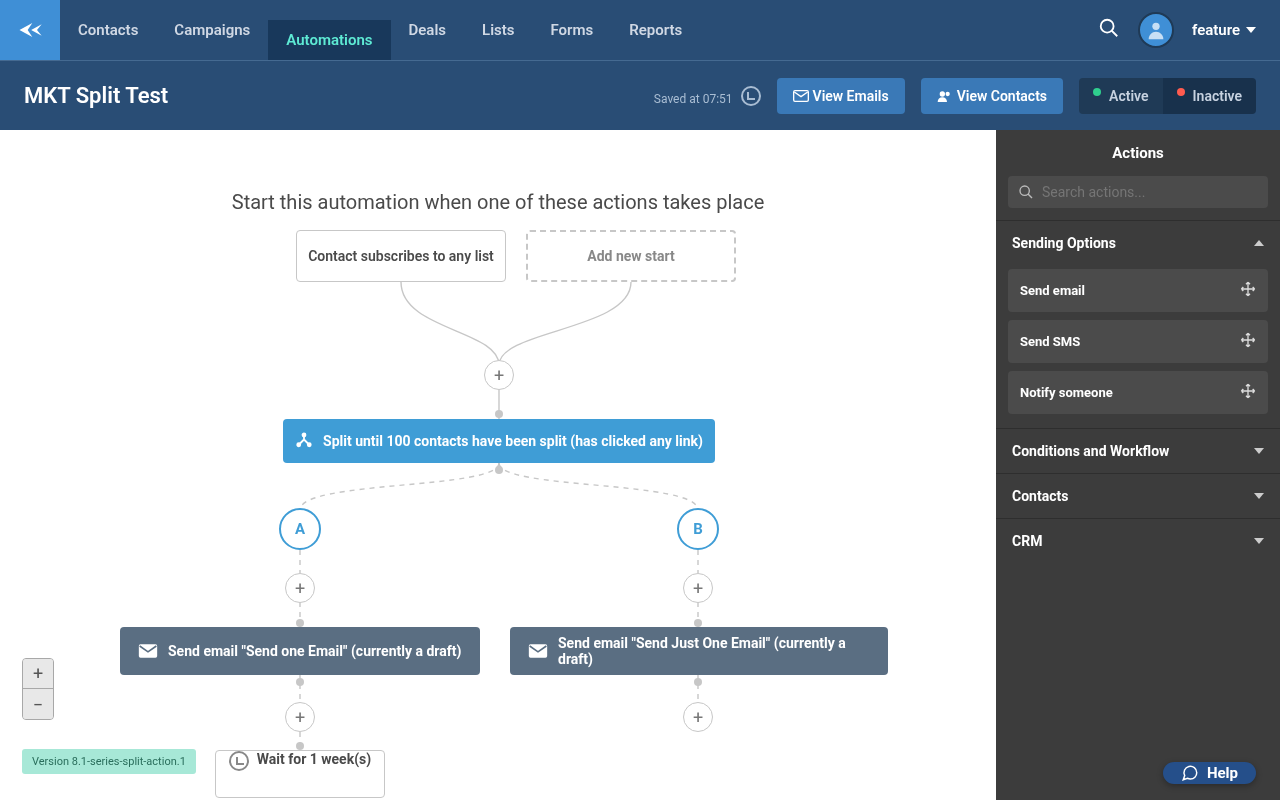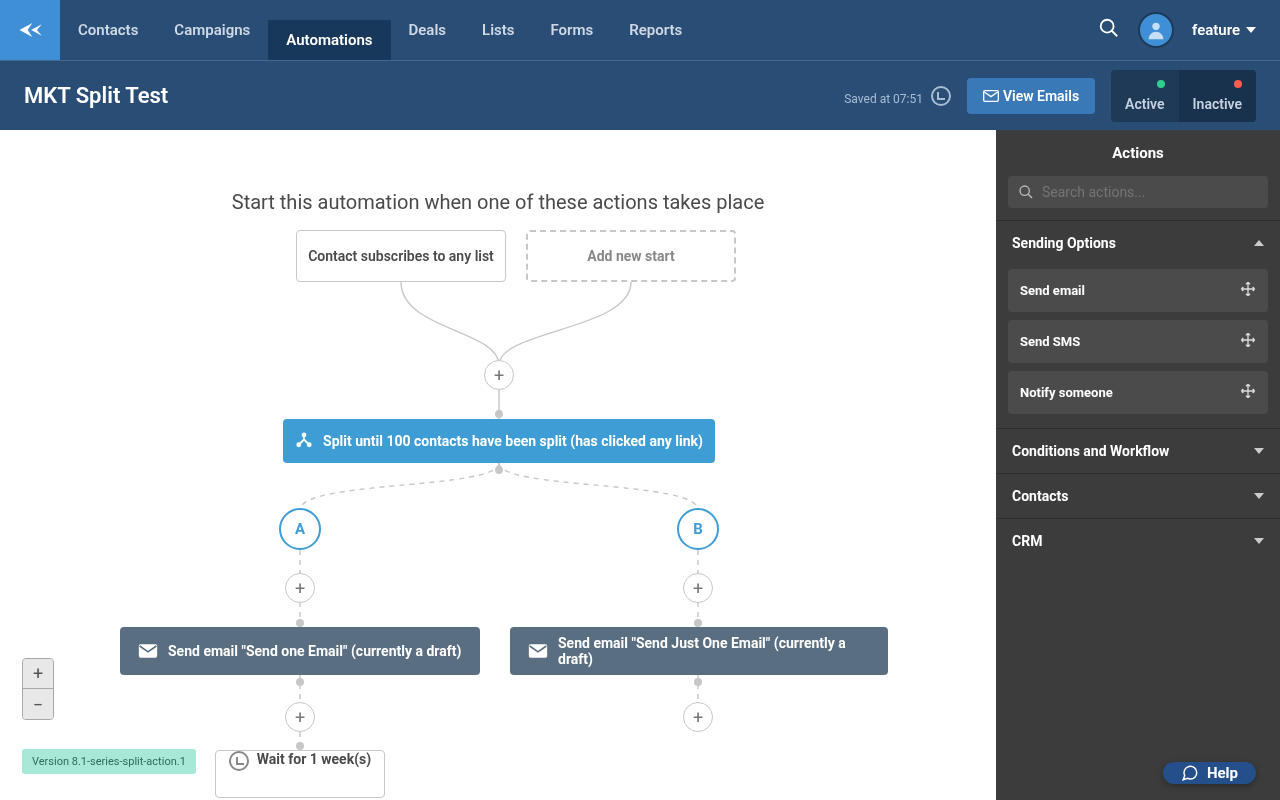--- a/index.html
+++ b/index.html
@@ -4,40 +4,40 @@
 <style>
   *{box-sizing:border-box;margin:0;padding:0;font-family:-apple-system,BlinkMacSystemFont,"Segoe UI",Roboto,Helvetica,Arial,sans-serif;}
   body{background:#f5f5f5;width:1280px;height:800px;overflow:hidden;}
 
   
   .topnav{background:#294d75;height:60px;display:flex;align-items:stretch;color:#fff;}
   .logo{width:60px;background:#3f8fd6;display:flex;align-items:center;justify-content:center;}
   .logo svg{width:28px;height:28px;fill:#fff;}
   .nav-items{display:flex;align-items:stretch;}
   .nav-item{display:flex;align-items:center;padding:0 18px;font-size:15px;font-weight:600;color:#d0d8e4;cursor:pointer;}
-  .nav-item.active{background:#18385b;color:#ffffff;margin-top:20px;}
+  .nav-item.active{background:#18385b;color:#5eead4;margin-top:20px;}
   .nav-spacer{flex:1;}
   .nav-right{display:flex;align-items:center;gap:18px;padding-right:24px;}
   .search-icon svg{width:22px;height:22px;stroke:#fff;fill:none;stroke-width:2;}
   .avatar{width:36px;height:36px;border-radius:50%;background:#3f8fd6;display:flex;align-items:center;justify-content:center;border:2px solid #1f3a56;}
   .avatar svg{width:22px;height:22px;fill:#c7dff5;}
   .user-menu{display:flex;align-items:center;gap:6px;font-size:15px;font-weight:600;cursor:pointer;}
   .caret-down{width:0;height:0;border-left:5px solid transparent;border-right:5px solid transparent;border-top:6px solid #fff;}
 
   
   .subheader{background:#294d75;height:70px;display:flex;align-items:center;padding:0 24px;gap:16px;color:#fff;border-top:1px solid #456a91;}
   .page-title{font-size:22px;font-weight:600;flex:0 0 auto;}
   .sub-spacer{flex:1;}
   .saved{font-size:12px;color:#a9bdd3;display:flex;align-items:flex-end;gap:8px;}
   .history-icon{width:20px;height:20px;border:2px solid #a9bdd3;border-radius:50%;position:relative;display:inline-block;}
   .history-icon::after{content:"";position:absolute;width:6px;height:6px;border-left:2px solid #a9bdd3;border-bottom:2px solid #a9bdd3;left:4px;top:4px;}
   .btn{display:flex;align-items:center;gap:4px;padding:10px 16px;border-radius:4px;font-size:14px;font-weight:600;cursor:pointer;border:none;color:#fff;}
   .btn-primary{background:#3a79b7;}
   .status-group{display:flex;border-radius:4px;overflow:hidden;}
-  .btn-status{padding:10px 14px;font-size:14px;font-weight:600;display:flex;align-items:flex-end;gap:8px;cursor:pointer;border:none;color:#c7d2e0;flex-direction:column;}
+  .btn-status{padding:10px 14px;font-size:14px;font-weight:600;display:flex;align-items:flex-start;gap:8px;cursor:pointer;border:none;color:#c7d2e0;}
   .btn-active{background:#1f3a56;}
   .btn-inactive{background:#18314c;}
   .dot{width:8px;height:8px;border-radius:50%;display:inline-block;}
   .dot-green{background:#2fcf8e;}
   .dot-red{background:#ff5b4f;}
   .mail-icon,.people-icon{width:16px;height:12px;}
 
   
   .main{display:flex;height:670px;}
   .canvas-wrap{flex:1;position:relative;background:#fff;overflow:hidden;}
@@ -139,20 +139,28 @@
     <span>Saved at 07:51</span>
     <span class="history-icon"></span>
   </div>
   <button class="btn btn-primary">
     <svg class="mail-icon" viewBox="0 0 24 18">
         <rect x="1" y="1" width="22" height="16" rx="2" fill="none" stroke="#fff" stroke-width="2"></rect>
         <path d="M2 3l10 7 10-7" fill="none" stroke="#fff" stroke-width="2"></path>
       </svg>
     <span>View Emails</span>
   </button>
+  <button class="btn btn-primary">
+    <svg class="people-icon" viewBox="0 0 24 18">
+        <circle cx="8" cy="6" r="4" fill="#fff"></circle>
+        <circle cx="16" cy="6" r="3.2" fill="#fff"></circle>
+        <path d="M1 18c0-4 3-7 7-7s7 3 7 7" fill="#fff"></path>
+      </svg>
+    <span>View Contacts</span>
+  </button>
   <div class="status-group">
     <button class="btn-status btn-active">
       <span class="dot dot-green"></span>
       <span>Active</span>
     </button>
     <button class="btn-status btn-inactive">
       <span class="dot dot-red"></span>
       <span>Inactive</span>
     </button>
   </div>

